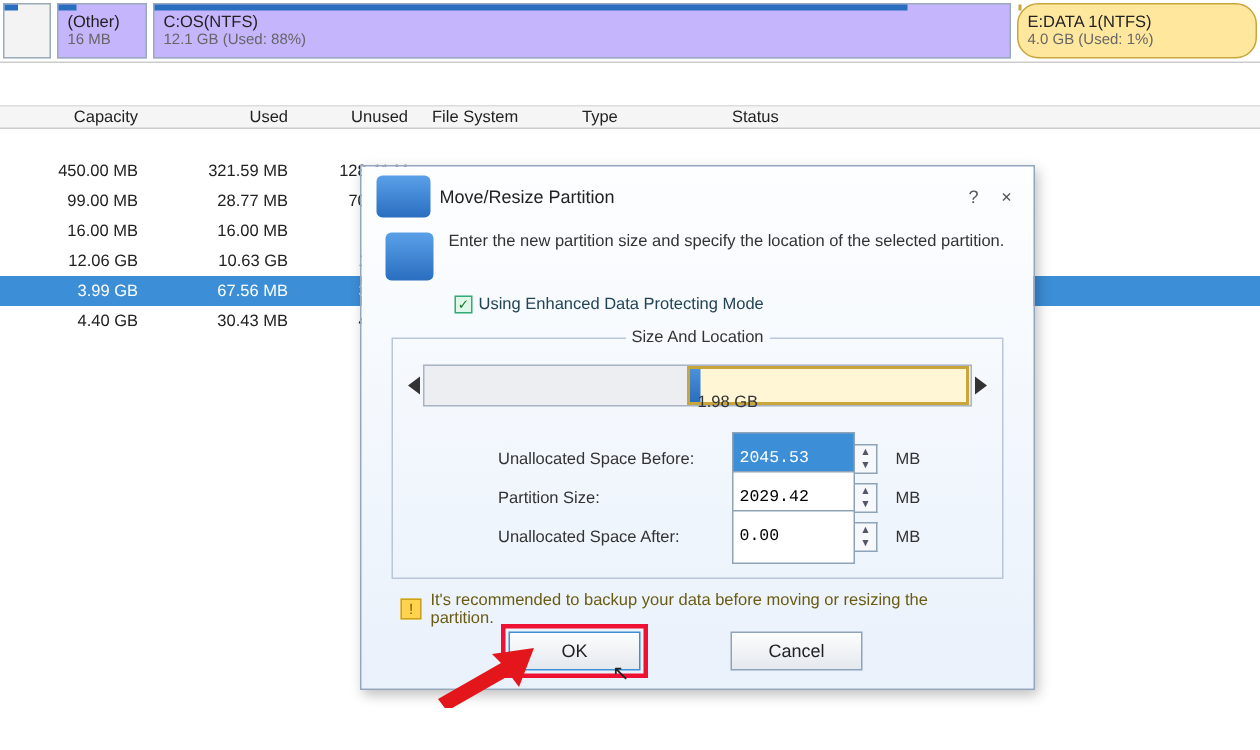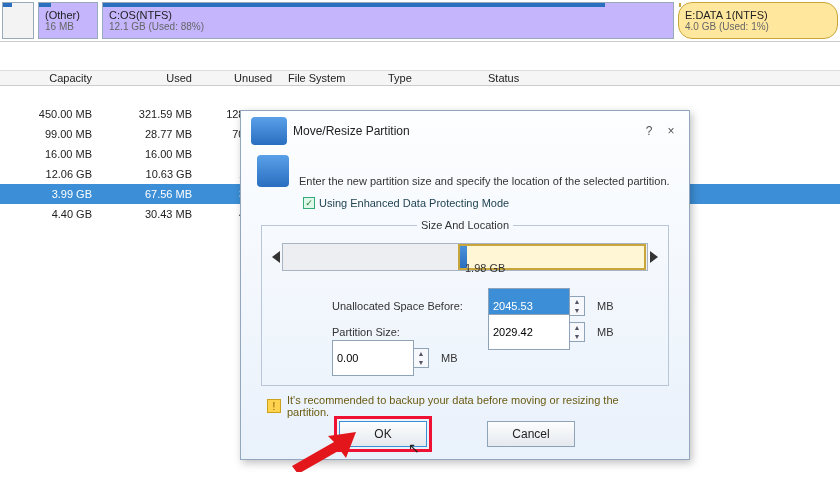--- a/index.html
+++ b/index.html
@@ -24,40 +24,40 @@
   .trow { display:flex; height:20px; align-items:center; }
   .trow.sel { background:#3c8ed6; color:#fff; }
 
   
   .dialog { position:absolute; left:240px; top:110px; width:450px; height:350px; background: linear-gradient(#fdfeff,#e9f1fb); border:1px solid #92a6bd; box-shadow: 2px 3px 8px rgba(0,0,0,.25); }
   .dlg-title { display:flex; align-items:center; gap:6px; padding:6px 10px; font-size:12px; }
   .dlg-title .spacer{flex:1;}
   .dlg-close, .dlg-help { width:16px; text-align:center; color:#555; cursor:pointer; }
   .dlg-icon { width:36px; height:28px; background: linear-gradient(#5aa0e8,#2a6ec0); border-radius:4px; display:inline-block; }
   .dlg-body { padding: 0 16px; font-size:11px; color:#333; }
-  .intro { display:flex; gap:10px; align-items:flex-end; margin:4px 0 10px; }
+  .intro { display:flex; gap:10px; align-items:flex-start; margin:4px 0 10px; }
   .chk { margin-left:46px; display:flex; align-items:center; gap:4px; color:#245; }
   .chkbox{width:12px;height:12px;border:1px solid #3a7; background:#dff7e8; display:inline-flex;align-items:center;justify-content:center;font-size:9px;color:#197b2e;}
 
   fieldset{ border:1px solid #b8c6d8; margin:10px 4px 6px; padding:12px 10px 14px; }
   legend{ font-size:11px; color:#333; padding:0 4px;text-align:center; }
   .slider-wrap{ display:flex; align-items:center; gap:2px; }
   .tri{ width:0;height:0;border-top:6px solid transparent;border-bottom:6px solid transparent; }
   .tri.l{border-right:8px solid #333;}
   .tri.r{border-left:8px solid #333;}
   .track{ flex:1; height:28px; border:1px solid #a8b4c4; background:#eceef1; position:relative; }
   .part{ position:absolute; left:48%; top:0; bottom:0; right:1px; border:2px solid #c9a63c; background:#fff6d6; }
   .part .fill{ position:absolute; left:0; top:0; bottom:0; width:4%; background:linear-gradient(#4a90d9,#2a6ec0);}
   .partlabel{ position:absolute; left:50%; top:18px; font-size:11px; }
 
   .rows{ margin:22px 0 0 60px; }
   .row{ display:flex; align-items:center; height:26px; gap:6px; }
   .row label{ width:150px; }
   .numwrap{ display:flex; align-items:center; }
-  .numinput{ width:82px; height:36px; border:1px solid #8fa3b8; padding:1px 4px; font-size:11px; }
+  .numinput{ width:82px; height:36px; border:1px solid #8fa3b8; padding:1px 4px; font-size:11px;font-family:Liberation Mono, monospace; }
   .numinput.sel{ background:#3c8ed6; color:#fff; }
   .spin{ width:15px; height:20px; border:1px solid #8fa3b8; border-left:none; background:#f6f8fb; display:flex; flex-direction:column; }
   .spin span{ flex:1; font-size:7px; text-align:center; line-height:9px; color:#556; }
   .unit{ margin-left:6px; }
 
   .warn{ margin:8px 10px 0; display:flex; gap:6px; align-items:center; color:#6a5b12; font-size:11px;}
   .warn .ico{ width:14px;height:14px; background:#ffd34e; border:1px solid #caa21e; display:inline-flex;align-items:center;justify-content:center;font-size:10px;color:#7a5a00;}
 
   .dlg-buttons{ position:absolute; bottom:12px; left:0; right:16px; display:flex; justify-content:center; gap:60px; }
   .btn{ width:88px; height:26px; border:1px solid #8fa3b8; background:linear-gradient(#fdfdfd,#e4e9ef); font-size:12px; cursor:pointer; display:flex;align-items:center;justify-content:center; }
@@ -199,20 +199,21 @@
           <div class="numwrap">
             <input class="numinput" value="2029.42" style="">
             <div class="spin">
                 <span>▲</span>
                 <span>▼</span>
               </div>
           </div>
           <span class="unit">MB</span>
         </div>
         <div class="row">
+          <label>Unallocated Space After:</label>
           <div class="numwrap">
             <input class="numinput" value="0.00" style="">
             <div class="spin">
                 <span>▲</span>
                 <span>▼</span>
               </div>
           </div>
           <span class="unit">MB</span>
         </div>
       </div>

